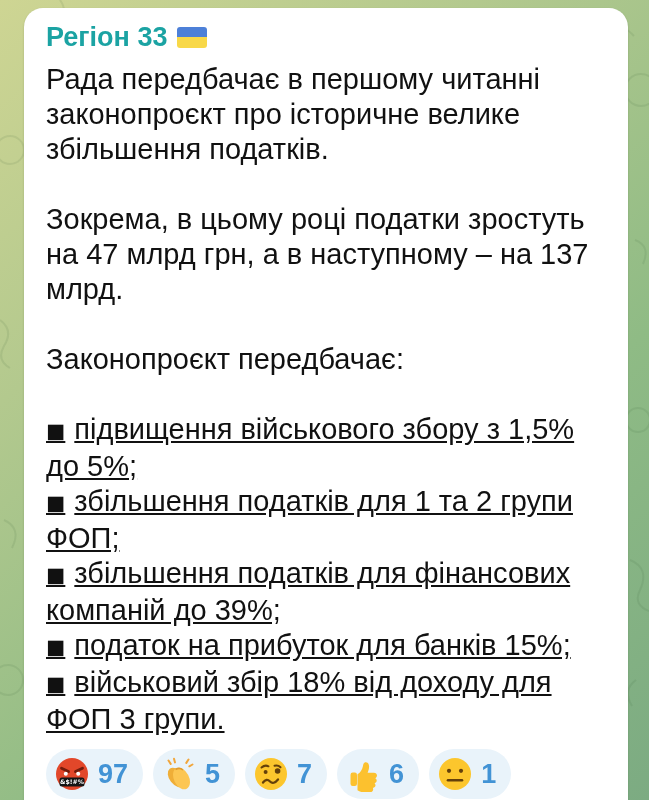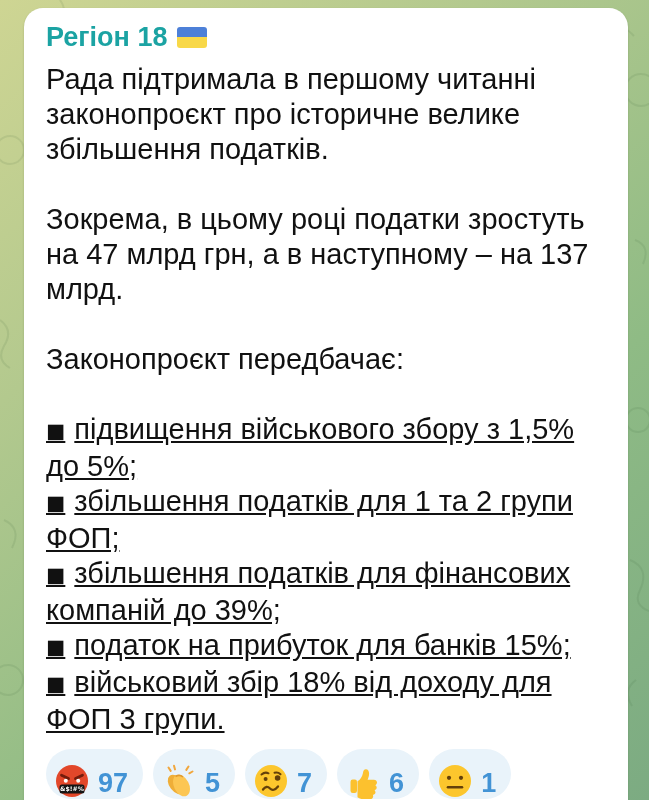--- a/index.html
+++ b/index.html
@@ -21,21 +21,21 @@
   .flag { width:30px; height:21px; border-radius:3px; display:inline-block;
           background:linear-gradient(#4d80d8 0 50%, #f8d848 50% 100%); }
   .msg { color:#111; font-size:29px; line-height:35px; }
   .msg .para { margin-top:6px; }
   .msg .para + .para { margin-top:35px; }
   .bullets { margin-top:35px;text-decoration:underline; }
   .bullet-line { display:block; }
   .bsq { font-size:32px; line-height:35px; vertical-align:-3px; margin-right:9px; color:#111; }
   .reactions { display:flex; gap:10px; margin-top:12px; }
   .pill { height:50px; border-radius:25px; background:#e9f3fa; display:flex;
-          align-items:flex-end; gap:8px; padding:0 15px 0 8px; cursor:pointer; }
+          align-items:center; gap:8px; padding:0 15px 0 8px; cursor:pointer; }
   .pill svg { width:36px; height:36px; display:block; }
   .rcount { font-size:27px; font-weight:600; color:#4293d5; }
 </style>
 </head>
 <body>
 
 <div class="stage">
 
   <svg class="doodles" width="649" height="800" viewBox="0 0 649 800">
     <g fill="none" stroke="#2f5d33" stroke-opacity="0.10" stroke-width="2">
@@ -49,26 +49,26 @@
       <circle cx="8" cy="680" r="15"></circle>
       <path d="M600 30 q20 -10 34 6"></path>
       <path d="M60 0 q10 14 -6 22"></path>
       <path d="M636 680 q-14 10 -4 26"></path>
     </g>
   </svg>
 
   <div class="bubble">
 
     <div class="channel-row">
-      <span class="channel-name">Регіон 18</span>
+      <span class="channel-name">Регіон 33</span>
       <span class="flag"></span>
     </div>
 
     <div class="msg">
-      <div class="para">Рада підтримала в першому читанні законопроєкт про історичне велике збільшення податків.</div>
+      <div class="para">Рада передбачає в першому читанні законопроєкт про історичне велике збільшення податків.</div>
       <div class="para">Зокрема, в цьому році податки зростуть на 47 млрд грн, а в наступному – на 137 млрд.</div>
       <div class="para">Законопроєкт передбачає:</div>
 
       <div class="bullets">
         <div class="bullet-line">
           <span class="bsq">■</span><span>підвищення військового збору з 1,5% до 5%;</span>
         </div>
         <div class="bullet-line">
           <span class="bsq">■</span><span>збільшення податків для 1 та 2 групи ФОП;</span>
         </div>

